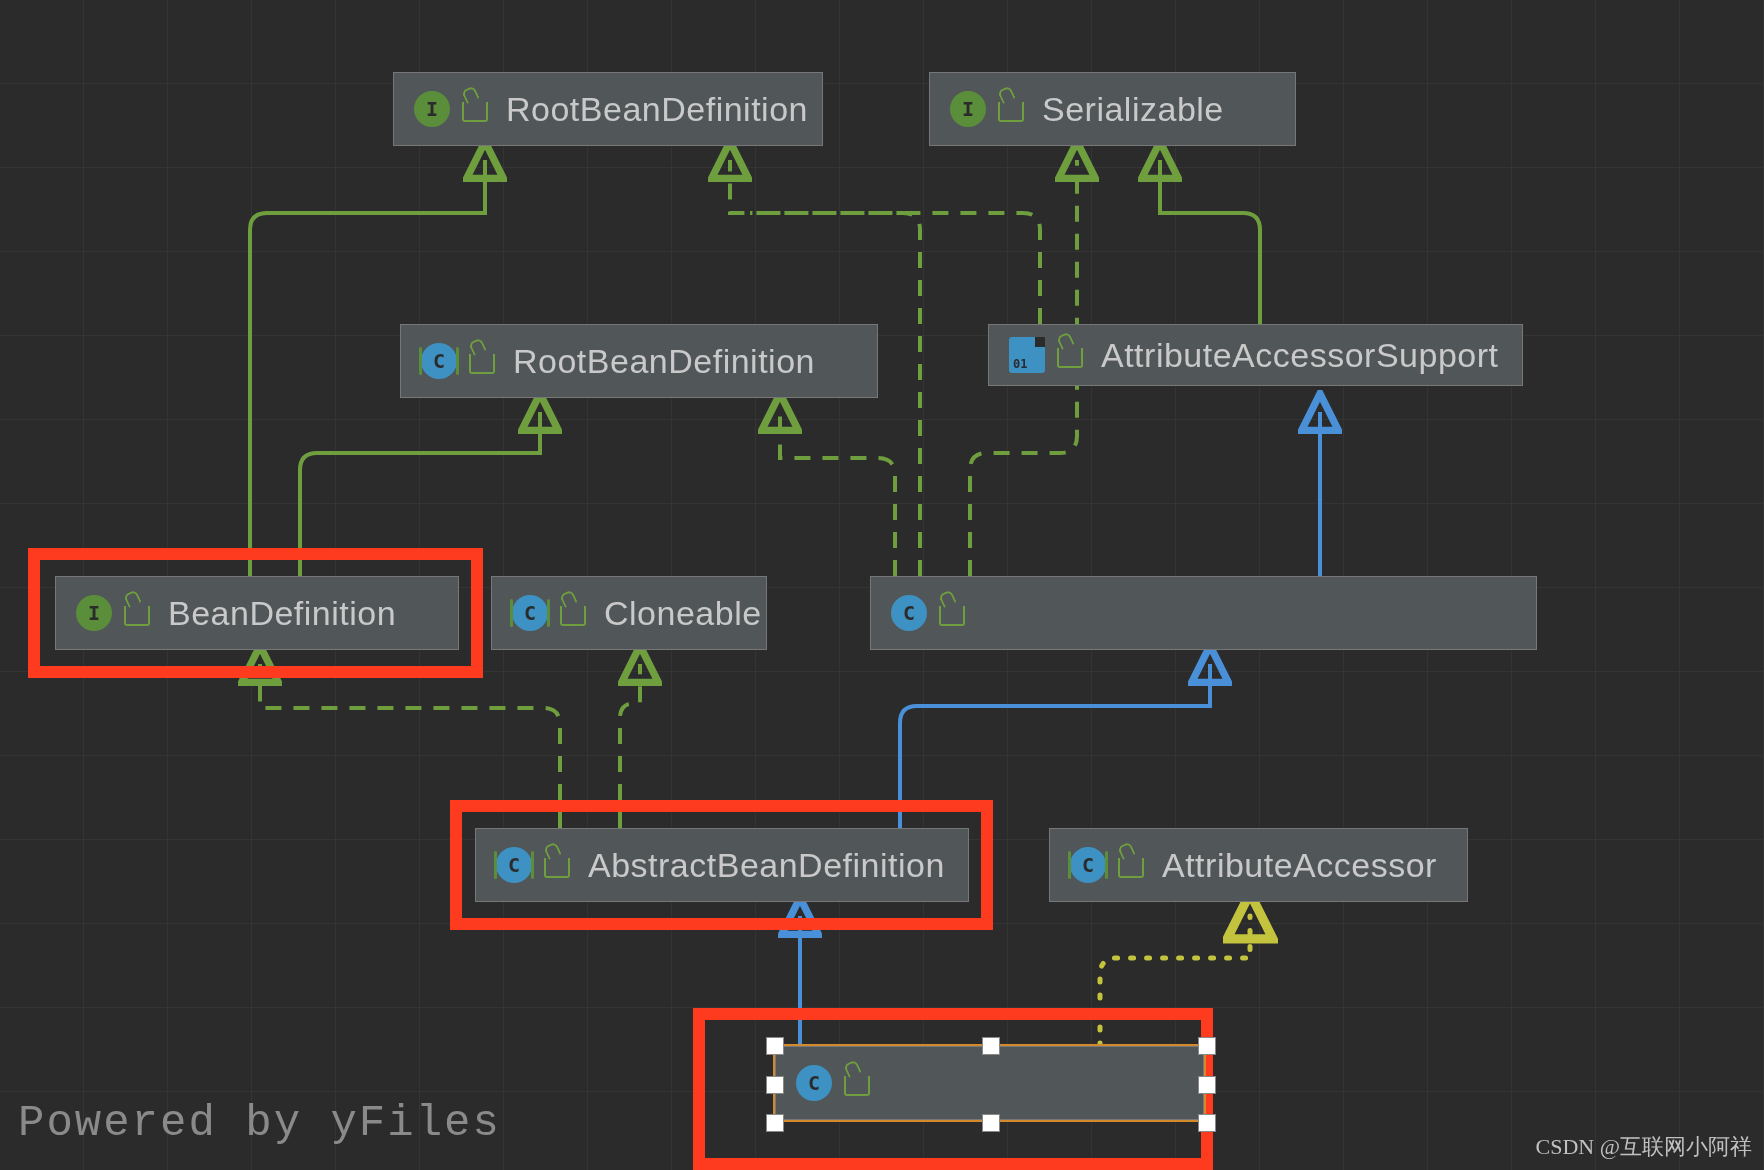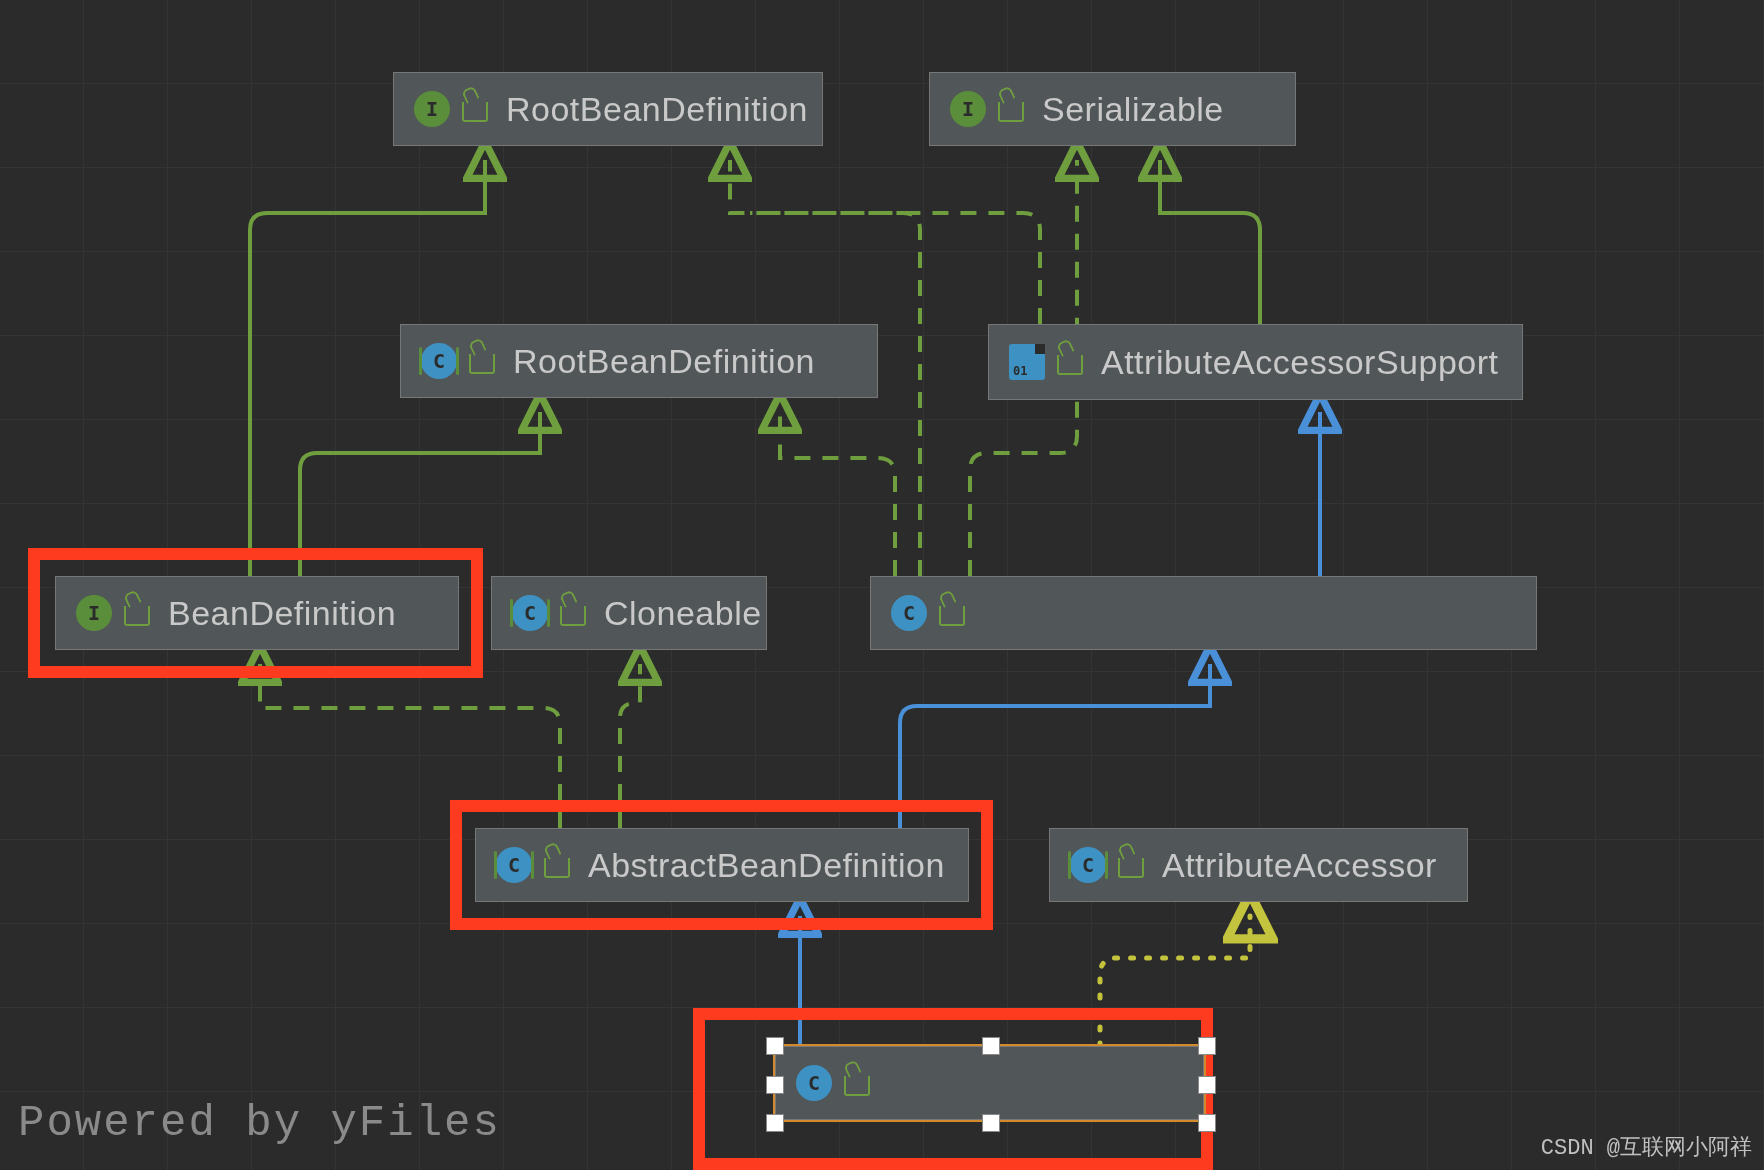--- a/index.html
+++ b/index.html
@@ -22,21 +22,21 @@
   .i-file{width:36px;height:36px;background:#3e92c3;border-radius:3px;position:relative;margin-right:12px;flex:none}
   .i-file::before{content:"";position:absolute;top:0;right:0;width:10px;height:10px;background:#2b2b2b}
   .i-file::after{content:"01";position:absolute;bottom:2px;left:4px;font-size:12px;color:#2b2b2b;font-weight:bold;font-family:Consolas,monospace}
   .lock{width:22px;height:18px;border:2.5px solid #6f9e3e;border-top:none;border-radius:0 0 3px 3px;margin-right:18px;position:relative;flex:none;top:3px}
   .lock::before{content:"";position:absolute;top:-12px;left:3px;width:10px;height:12px;border:2.5px solid #6f9e3e;border-bottom:none;border-radius:6px 6px 0 0;transform:rotate(-25deg);transform-origin:bottom left}
   .label{letter-spacing:0.5px}
   .hl{position:absolute;border:12px solid #ff3b1f;box-sizing:border-box}
   .sel{position:absolute;border:2px solid #d28a2c;box-sizing:border-box}
   .hnd{position:absolute;width:16px;height:16px;background:#fff;border:1px solid #888}
   .footer{position:absolute;left:18px;bottom:22px;color:#8a8a8a;font-size:44px;font-family:"Courier New",monospace;letter-spacing:2px}
-  .wm{position:absolute;right:12px;bottom:8px;color:#c0c0c0;font-size:22px;font-family:Liberation Mono, monospace}
+  .wm{position:absolute;right:12px;bottom:8px;color:#c0c0c0;font-size:22px;font-family:Liberation Serif, serif}
 </style>
 </head>
 <body>
 <div id="stage">
 
 <svg class="edges">
   <defs>
     <marker id="ag" viewBox="0 0 12 12" refX="6" refY="6" markerWidth="11" markerHeight="11" orient="auto-start-reverse">
       <path d="M1 1 L11 6 L1 11 Z" fill="none" stroke="#6f9e3e" stroke-width="2"></path>
     </marker>
@@ -87,21 +87,21 @@
 <div class="node" style="left:929px;top:72px;width:367px;height:74px">
   <span class="icon i-int">I</span>
   <span class="lock"></span>
   <span class="label">Serializable</span>
 </div>
 <div class="node" style="left:400px;top:324px;width:478px;height:74px">
   <span class="icon i-intcls">C</span>
   <span class="lock"></span>
   <span class="label">RootBeanDefinition</span>
 </div>
-<div class="node" style="left:988px;top:324px;width:535px;height:76px">
+<div class="node" style="left:988px;top:324px;width:535px;height:62px">
   <span class="i-file"></span>
   <span class="lock"></span>
   <span class="label">AttributeAccessorSupport</span>
 </div>
 <div class="node" style="left:55px;top:576px;width:404px;height:74px">
   <span class="icon i-int">I</span>
   <span class="lock"></span>
   <span class="label">BeanDefinition</span>
 </div>
 <div class="node" style="left:491px;top:576px;width:276px;height:74px">

